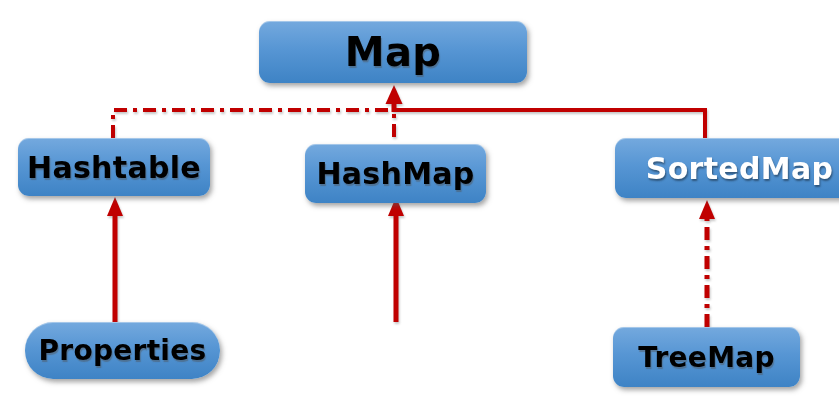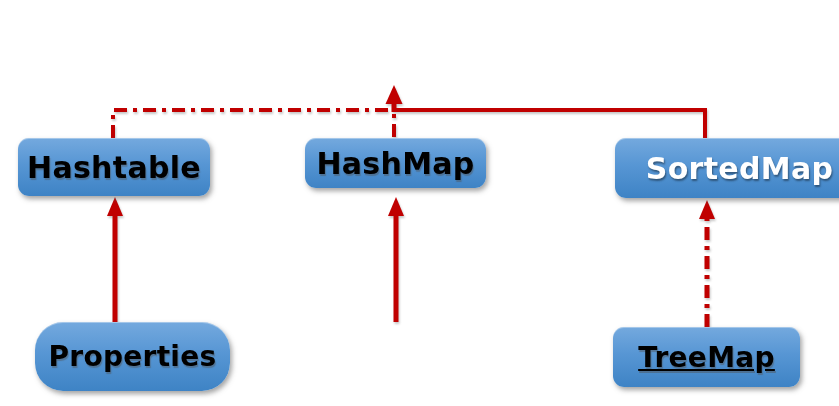--- a/index.html
+++ b/index.html
@@ -70,25 +70,26 @@
     <line class="wire thick" x1="115" y1="322" x2="115" y2="213"></line>
     <polygon class="head" points="115,197 107,216 123,216"></polygon>
 
     <line class="wire thick" x1="396" y1="322" x2="396" y2="213"></line>
     <polygon class="head" points="396,197 388,216 404,216"></polygon>
 
     <line class="wire thick dashdot" x1="707" y1="327" x2="707" y2="218"></line>
     <polygon class="head" points="707,200 699,219 715,219"></polygon>
   </svg>
 
+  <div class="node root" style="left:259px; top:21px; width:268px; height:62px;">Map</div>
 
   <div class="node mid" style="left:18px; top:138px; width:192px; height:58px;">Hashtable</div>
 
-  <div class="node mid" style="left:305px; top:138px; width:181px; height:50px;">HashMap</div>
+  <div class="node mid" style="left:305px; top:144px; width:181px; height:59px;">HashMap</div>
 
   <div class="node mid light" style="left:615px; top:138px; width:249px; height:60px;">SortedMap</div>
 
-  <div class="node leaf" style="left:35px; top:322px; width:195px; height:69px;border-radius:28px;">Properties</div>
+  <div class="node leaf" style="left:25px; top:322px; width:195px; height:57px;border-radius:28px;">Properties</div>
 
 
-  <div class="node leaf" style="left:613px; top:327px; width:187px; height:60px;text-decoration:underline;">TreeMap</div>
+  <div class="node leaf" style="left:613px; top:327px; width:187px; height:60px;">TreeMap</div>
 
 </div>
 
 </body></html>

